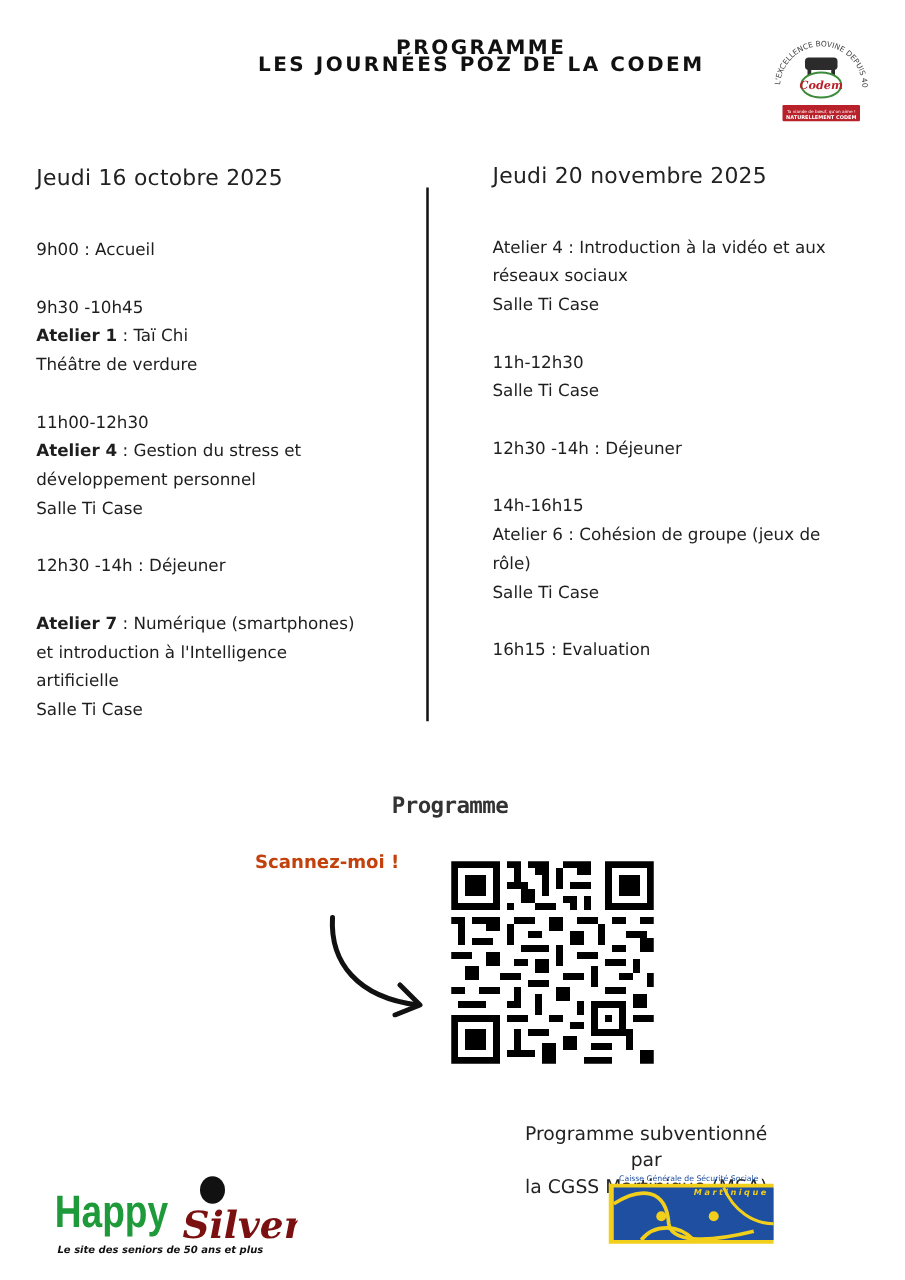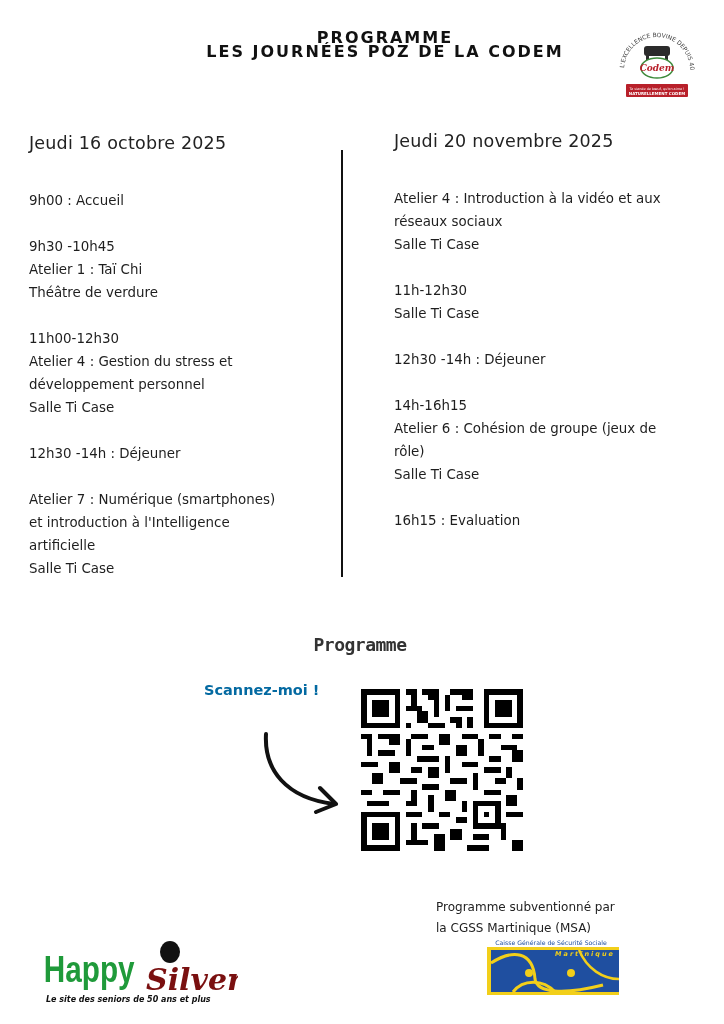--- a/index.html
+++ b/index.html
@@ -12,32 +12,32 @@
 
   .codem-logo { position: absolute; left: 612px; top: 24px; width: 90px; height: 78px; }
 
   .col { position: absolute; font-size: 13.4px; line-height: 23px; color: #1e1e1e; }
   .col.left { left: 29px; top: 130px; width: 305px; }
   .col.right { left: 378px; top: 128px; width: 330px; margin-left: 16px; }
   .day-title { font-weight: normal; font-size: 17.5px; line-height: 26px; color: #222; letter-spacing: 0.2px; }
   .col .block { margin-top: 23px; }
   .col .first { margin-top: 33px; }
   .line { display: block; white-space: nowrap; }
-  .bold { font-weight: normal; text-align: right; }
+  .bold { font-weight: bold; text-align: right; }
 
   .divider { position: absolute; left: 341px; top: 150px; width: 2px; height: 427px; background: #111; }
 
   .prog-heading { position: absolute; left: 250px; width: 220px; text-align: center; top: 634px; font-size: 18px; font-weight: bold; color: #333; font-family: "DejaVu Sans Mono", monospace; letter-spacing: -0.5px; }
-  .scan-label { position: absolute; left: 204px; top: 682px; font-size: 14.5px; font-weight: bold; color: #0369a1; }
+  .scan-label { position: absolute; left: 204px; top: 682px; font-size: 14.5px; font-weight: bold; color: #c2410c; }
   .arrow { position: absolute; left: 256px; top: 730px; width: 90px; height: 84px; }
   .qr { position: absolute; left: 361px; top: 689px; width: 162px; height: 162px; }
 
   .happy-logo { position: absolute; left: 42px; top: 938px; width: 196px; height: 70px; }
 
-  .subsidy { position: absolute; left: 436px; top: 897px; width: 210px; text-align: left; font-size: 12px; line-height: 21px; color: #222; }
+  .subsidy { position: absolute; left: 412px; top: 897px; width: 210px; text-align: center; font-size: 15px; line-height: 21px; color: #222; }
   .cgss-logo { position: absolute; left: 483px; top: 939px; width: 136px; height: 62px; }
 </style>
 </head>
 <body>
 
 <div class="title l1">PROGRAMME</div>
 <div class="title l2">LES JOURNÉES POZ DE LA CODEM</div>
 
 <svg class="codem-logo" viewBox="0 0 90 78">
   <defs>

